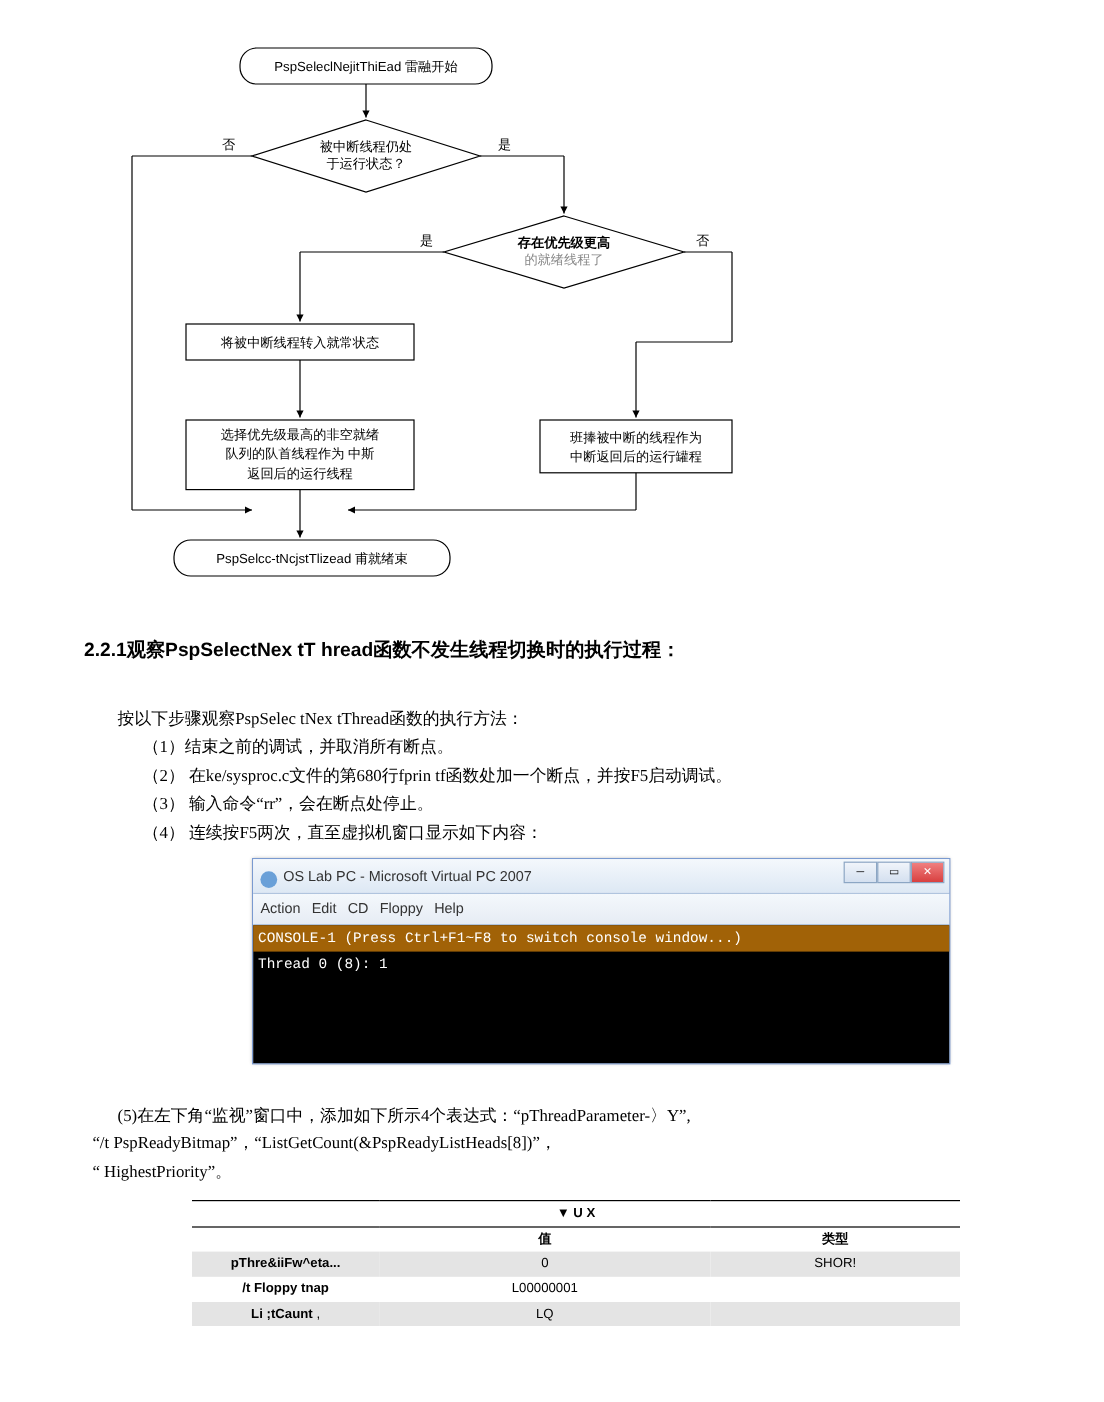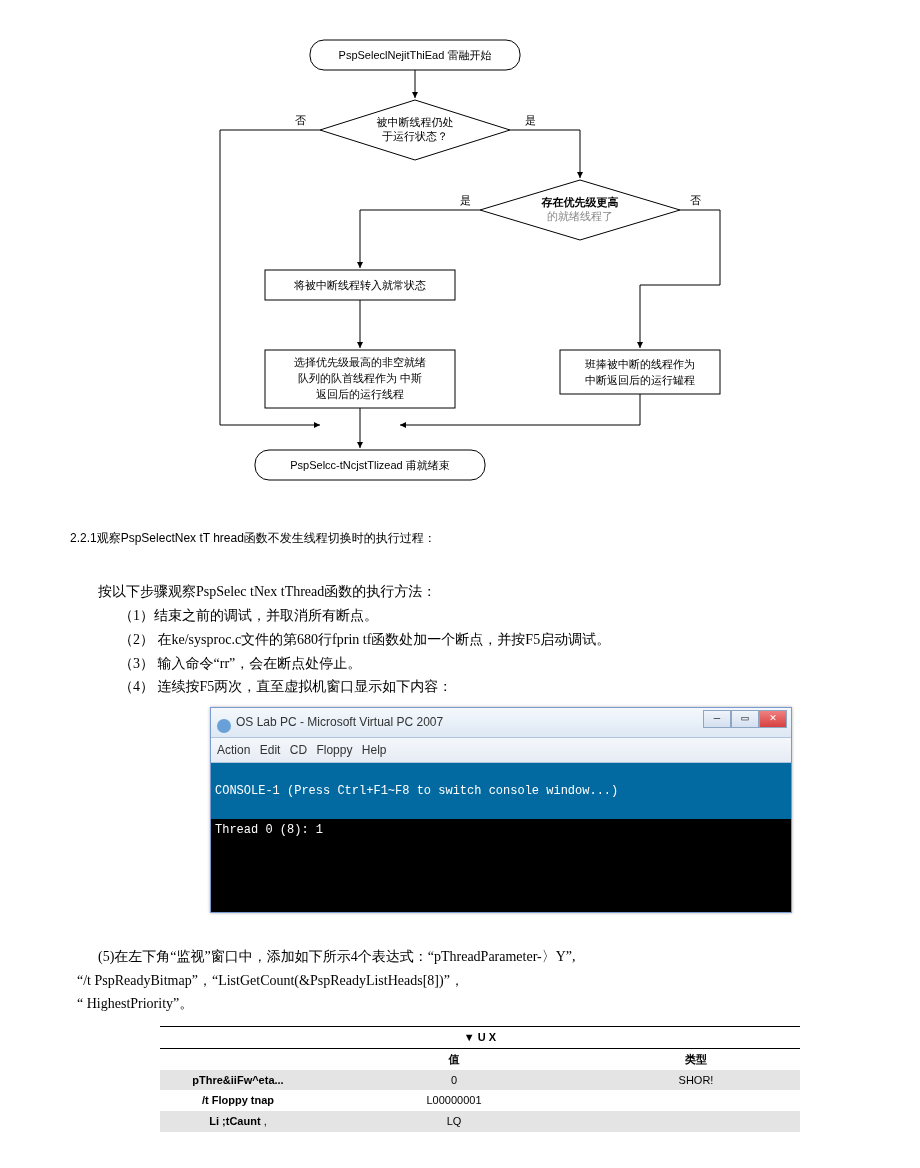--- a/index.html
+++ b/index.html
@@ -7,31 +7,31 @@
     font-size: 14px;
     line-height: 1.7;
     margin: 0;
     padding: 30px 70px;
     background: #fff;
     color: #000;
     width: 920px;
     box-sizing: border-box;
   }
   .flowchart {
-    text-align: center;
+    text-align: left;
     margin: 0 auto 20px auto;
   }
   svg text {
     font-family: "SimSun", "宋体", sans-serif;
     font-size: 11px;
   }
   .section-title {
     font-family: "SimSun", "宋体", sans-serif;
-    font-size: 12px;
-    font-weight: normal;
+    font-size: 16px;
+    font-weight: bold;
     margin: 10px 0 5px 0;
   }
   .indent1 { margin-left: 2em; margin-top: 32px; }
   .indent2 { margin-left: 3.5em; }
   .vpc-window {
     width: 580px;
     margin: 8px 0 8px 140px;
     border: 1px solid #7a9ad0;
     box-shadow: 0 0 3px rgba(0,0,0,0.3);
     font-family: "Tahoma", sans-serif;
@@ -77,23 +77,23 @@
   .vpc-menu span { margin-right: 6px; }
   .vpc-console {
     background: #000;
     color: #fff;
     font-family: "Courier New", monospace;
     font-size: 12px;
     min-height: 100px;
     padding: 0;
   }
   .vpc-cline1 {
-    background: #0369a1;
+    background: #a16207;
     color: #fff;
-    padding: 18px 4px;
+    padding: 1px 4px;
   }
   .vpc-cline2 {
     padding: 1px 4px;
   }
   .watch-table {
     margin: 10px 0 0 90px;
     width: 640px;
     font-family: "SimSun", sans-serif;
     font-size: 11px;
     border-collapse: collapse;

